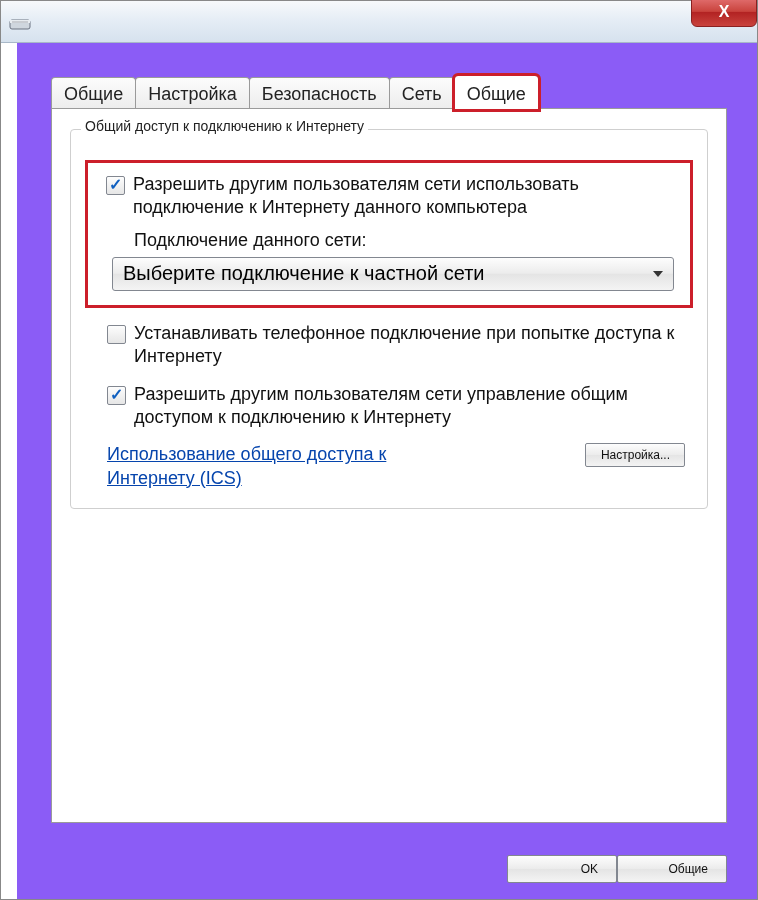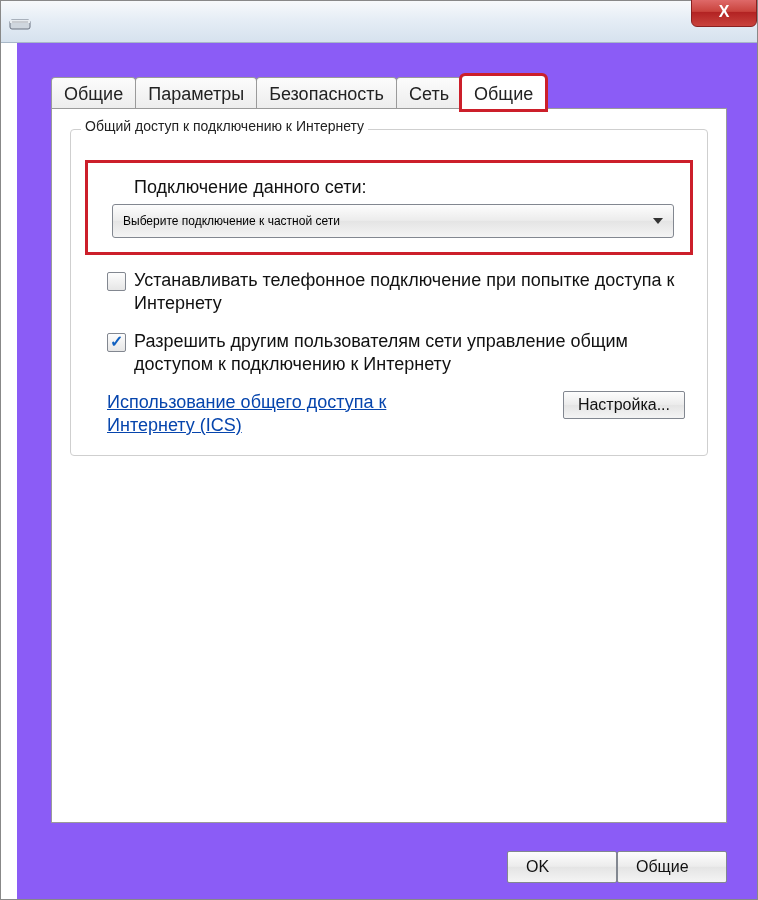--- a/index.html
+++ b/index.html
@@ -169,21 +169,21 @@
   .red-box .sublabel { margin-left: 34px; }
   .combo {
     margin: 4px 4px 0 12px;
     height: 34px;
     border: 1px solid #828790;
     border-radius: 3px;
     background: linear-gradient(to bottom, #fdfdfd 0%, #ececec 48%, #e4e4e4 50%, #f4f4f4 100%);
     display: flex;
     align-items: center;
     padding: 0 10px;
-    font-size: 12px;
+    font-size: 20px;
     position: relative;
   }
   .combo .arrow {
     position: absolute;
     right: 10px;
     top: 50%;
     transform: translateY(-50%);
     width: 0; height: 0;
     border-left: 5px solid transparent;
     border-right: 5px solid transparent;
@@ -201,24 +201,24 @@
     text-decoration: underline;
     font-size: 18px;
     line-height: 1.3;
     max-width: 330px;
   }
   .btn {
     background: linear-gradient(to bottom, #fdfdfd 0%, #ececec 48%, #e4e4e4 50%, #f4f4f4 100%);
     border: 1px solid #828790;
     border-radius: 2px;
     padding: 4px 14px;
-    font-size: 16px;
+    font-size: 12px;
     color: #111;
     min-width: 100px;
-    text-align: left;
+    text-align: right;
   }
   .footer {
     position: absolute;
     bottom: 16px;
     right: 30px;
     display: flex;
   }
   .footer .btn { min-width: 110px; padding: 6px 18px; }
 </style>
 </head>
@@ -239,38 +239,42 @@
     </div>
   </div>
 
   <div class="client">
 
     <div class="tabstrip">
       <div class="tab">
           <span>Общие</span>
         </div>
       <div class="tab">
-          <span>Параметры</span>
+          <span>Настройка</span>
         </div>
       <div class="tab">
           <span>Безопасность</span>
         </div>
       <div class="tab">
           <span>Сеть</span>
         </div>
       <div class="tab active highlight">
           <span>Общие</span>
         </div>
     </div>
 
     <div class="panel">
       <div class="groupbox">
         <div class="group-label">Общий доступ к подключению к Интернету</div>
 
         <div class="red-box">
+          <div class="chk-row">
+            <div class="chk checked"></div>
+            <div class="chk-label">Разрешить другим пользователям сети использовать подключение к Интернету данного компьютера</div>
+          </div>
           <div class="sublabel">Подключение данного сети:</div>
           <div class="combo">
             <span>Выберите подключение к частной сети</span>
             <span class="arrow"></span>
           </div>
         </div>
 
         <div class="chk-row">
           <div class="chk"></div>
           <div class="chk-label">Устанавливать телефонное подключение при попытке доступа к Интернету</div>

